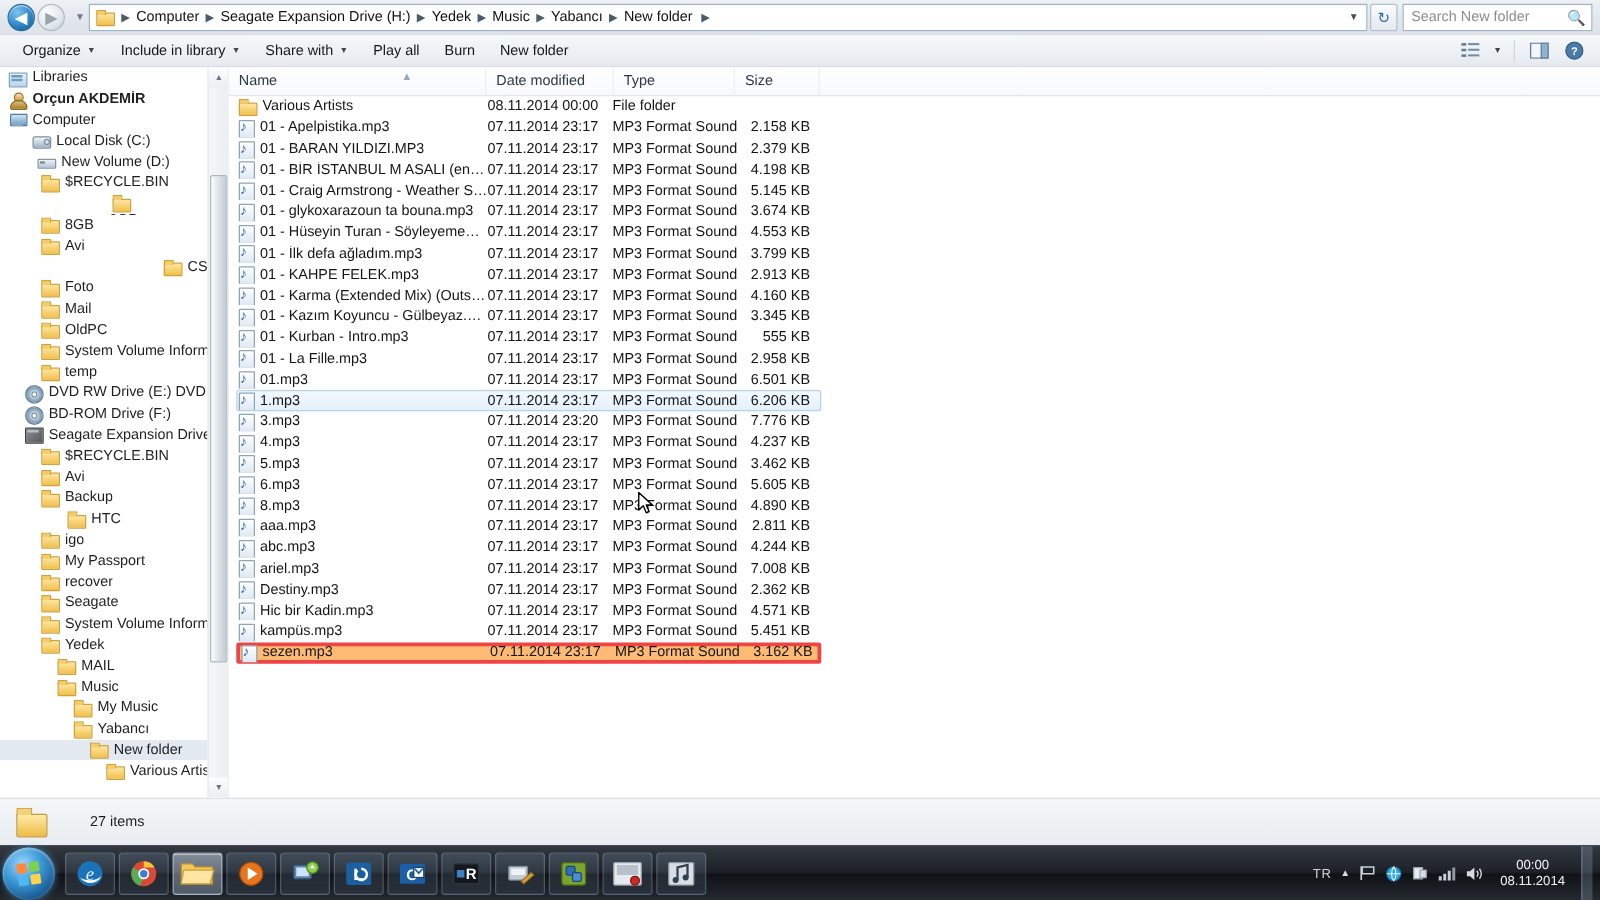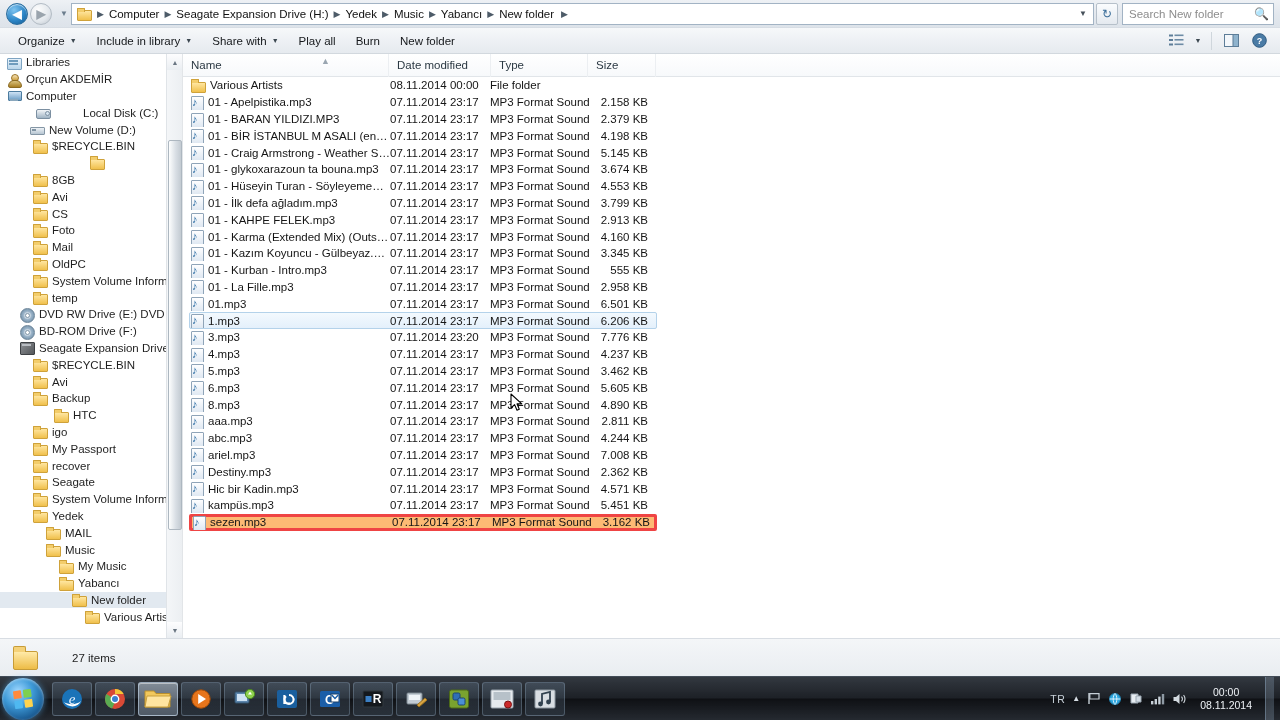--- a/index.html
+++ b/index.html
@@ -427,29 +427,29 @@
     </div>
 
     <div class="body">
 
       <div class="navpane">
         <div class="navscroll" id="navtree">
             <div class="treeitem" style="padding-left: 6px;">
               <span class="ico library"></span>
               <span class="lbl">Libraries</span>
             </div>
-            <div class="treeitem" style="padding-left: 6px;">
+            <div class="treeitem" style="padding-left: 6px; font-weight: bold;">
               <span class="ico user"></span>
               <span class="lbl">Orçun AKDEMİR</span>
             </div>
             <div class="treeitem" style="padding-left: 6px;">
               <span class="ico computer"></span>
               <span class="lbl">Computer</span>
             </div>
-            <div class="treeitem" style="padding-left: 35px; gap: 28px;">
+            <div class="treeitem" style="padding-left: 25px;">
               <span class="ico hdd"></span>
               <span class="lbl">Local Disk (C:)</span>
             </div>
             <div class="treeitem" style="padding-left: 29px;">
               <span class="ico drive"></span>
               <span class="lbl">New Volume (D:)</span>
             </div>
             <div class="treeitem" style="padding-left: 32px;">
               <span class="ico folder"></span>
               <span class="lbl">$RECYCLE.BIN</span>
@@ -459,21 +459,21 @@
               <span class="lbl">2GB</span>
             </div>
             <div class="treeitem" style="padding-left: 32px;">
               <span class="ico folder"></span>
               <span class="lbl">8GB</span>
             </div>
             <div class="treeitem" style="padding-left: 32px;">
               <span class="ico folder"></span>
               <span class="lbl">Avi</span>
             </div>
-            <div class="treeitem" style="padding-left: 32px;">
+            <div class="treeitem" style="padding-left: 32px; justify-content: flex-end;">
               <span class="ico folder"></span>
               <span class="lbl">CS</span>
             </div>
             <div class="treeitem" style="padding-left: 32px;">
               <span class="ico folder"></span>
               <span class="lbl">Foto</span>
             </div>
             <div class="treeitem" style="padding-left: 32px;">
               <span class="ico folder"></span>
               <span class="lbl">Mail</span>

